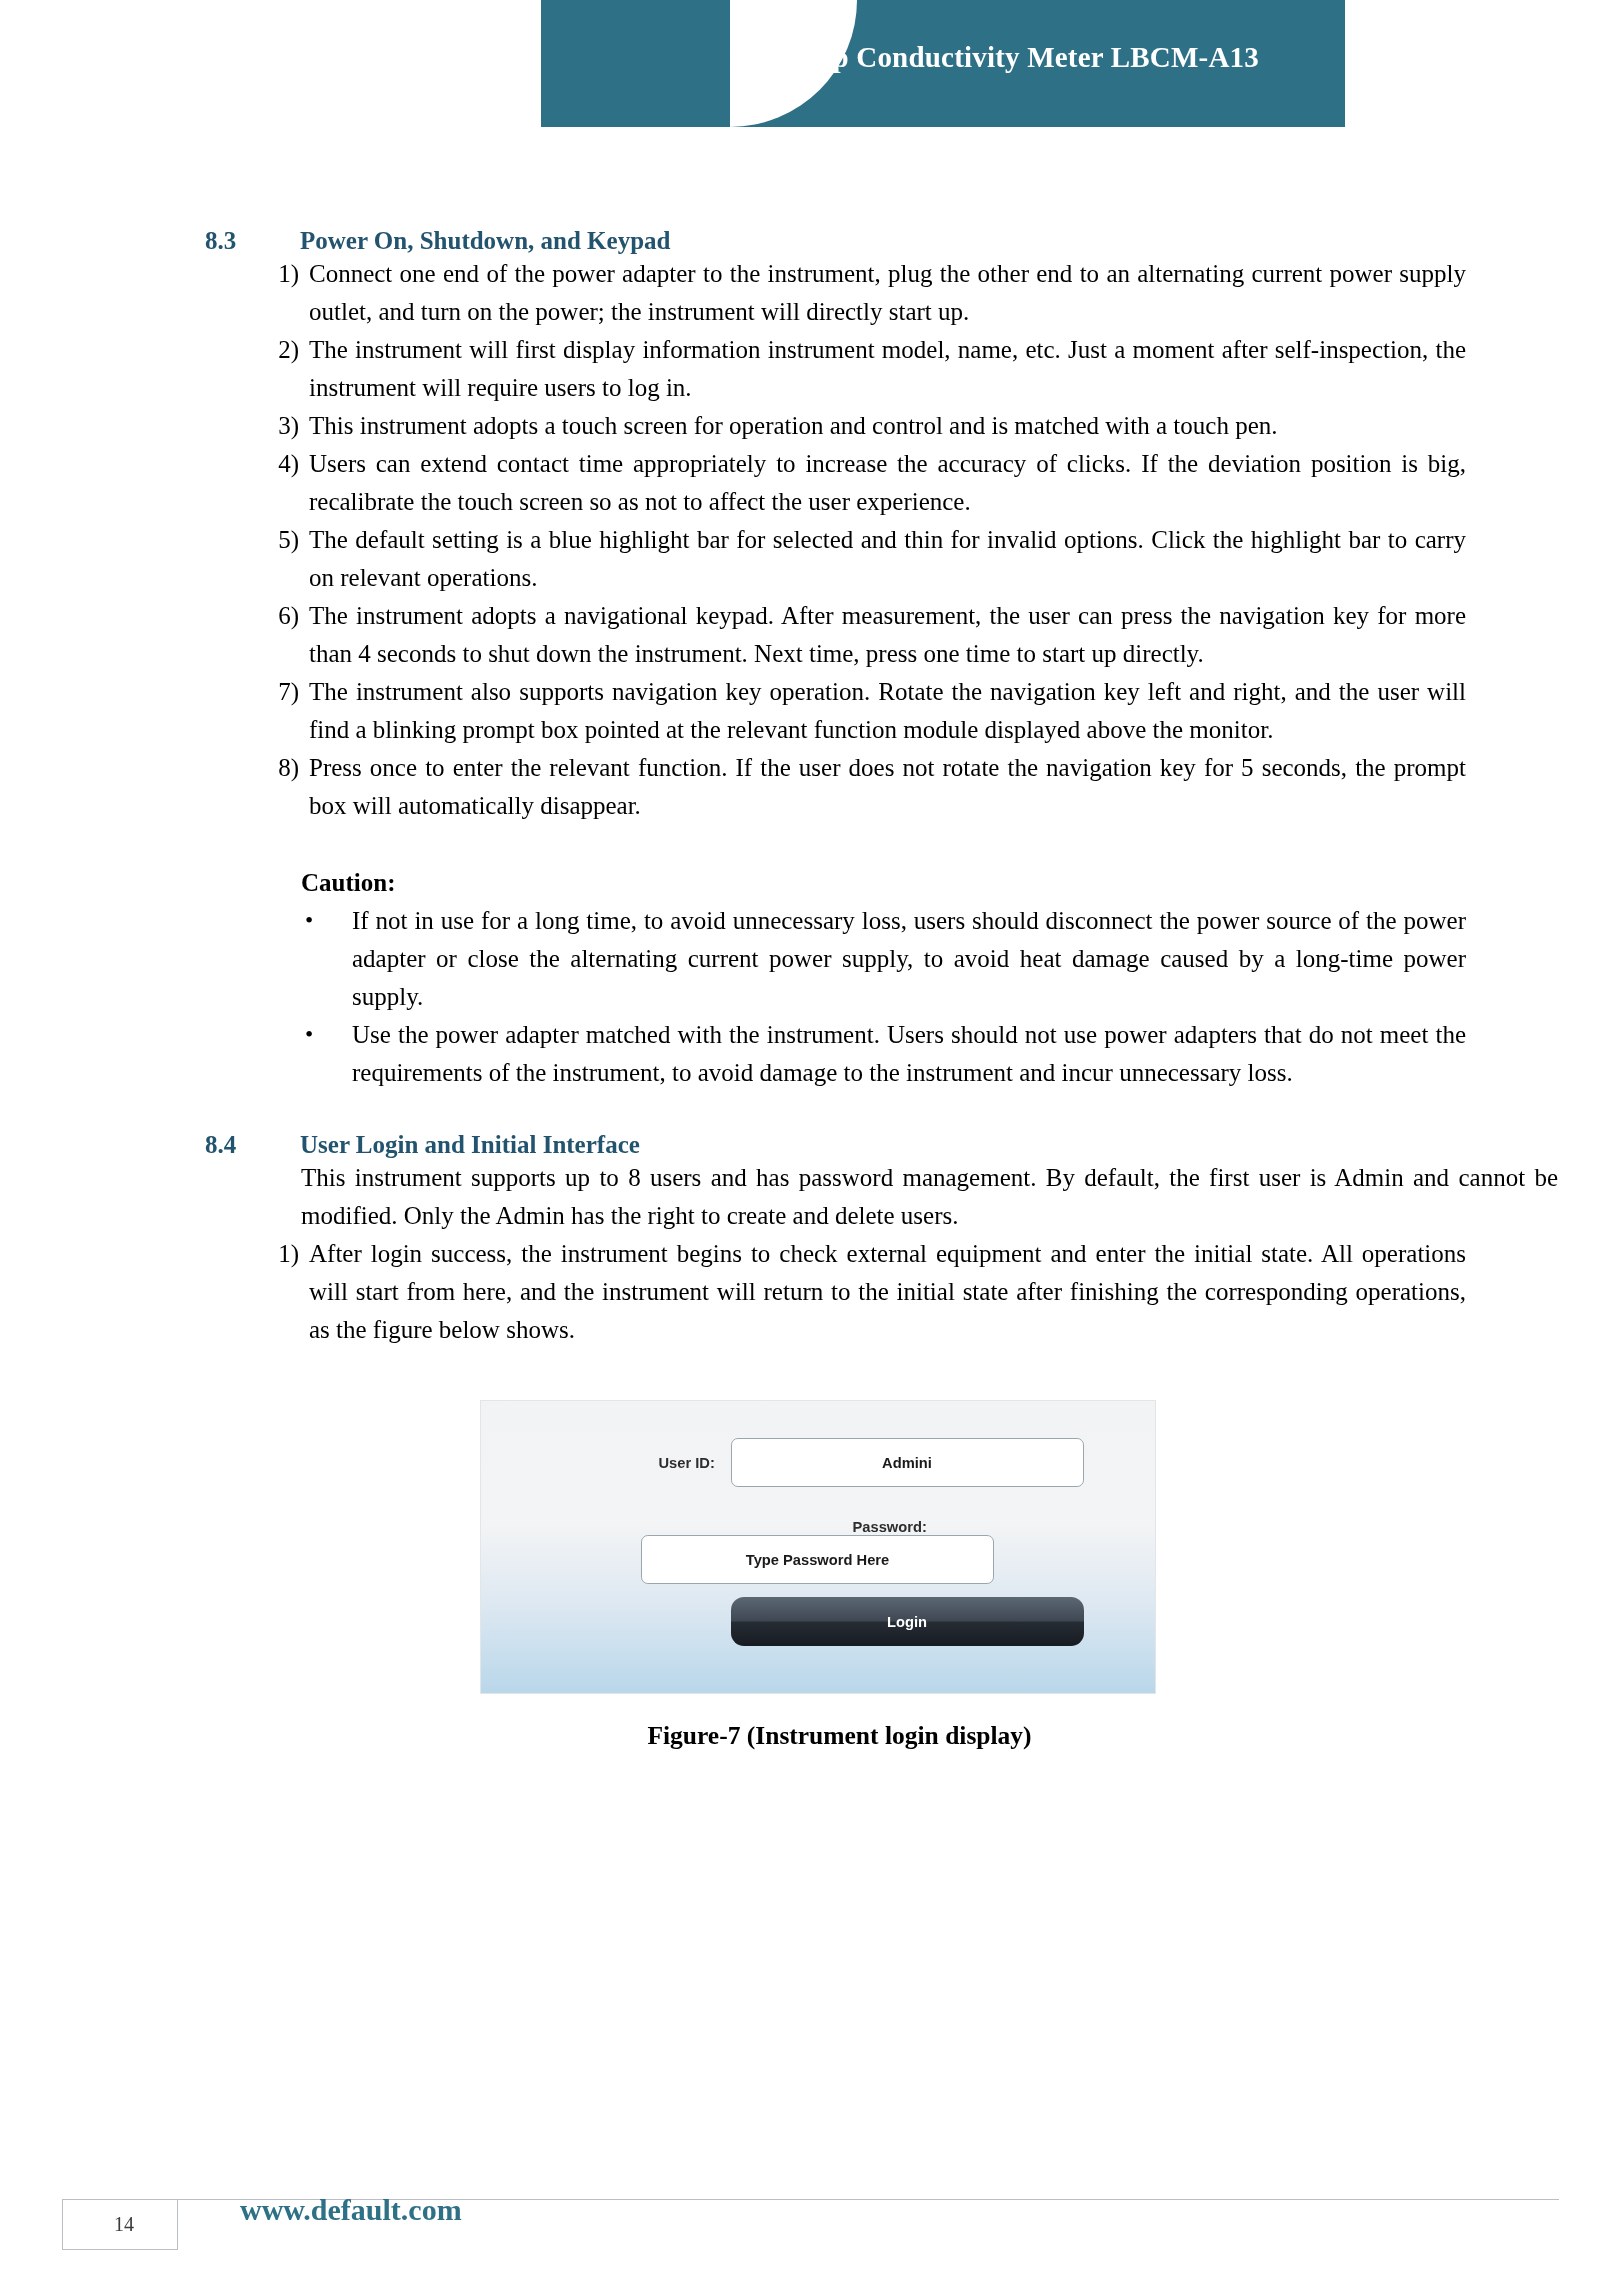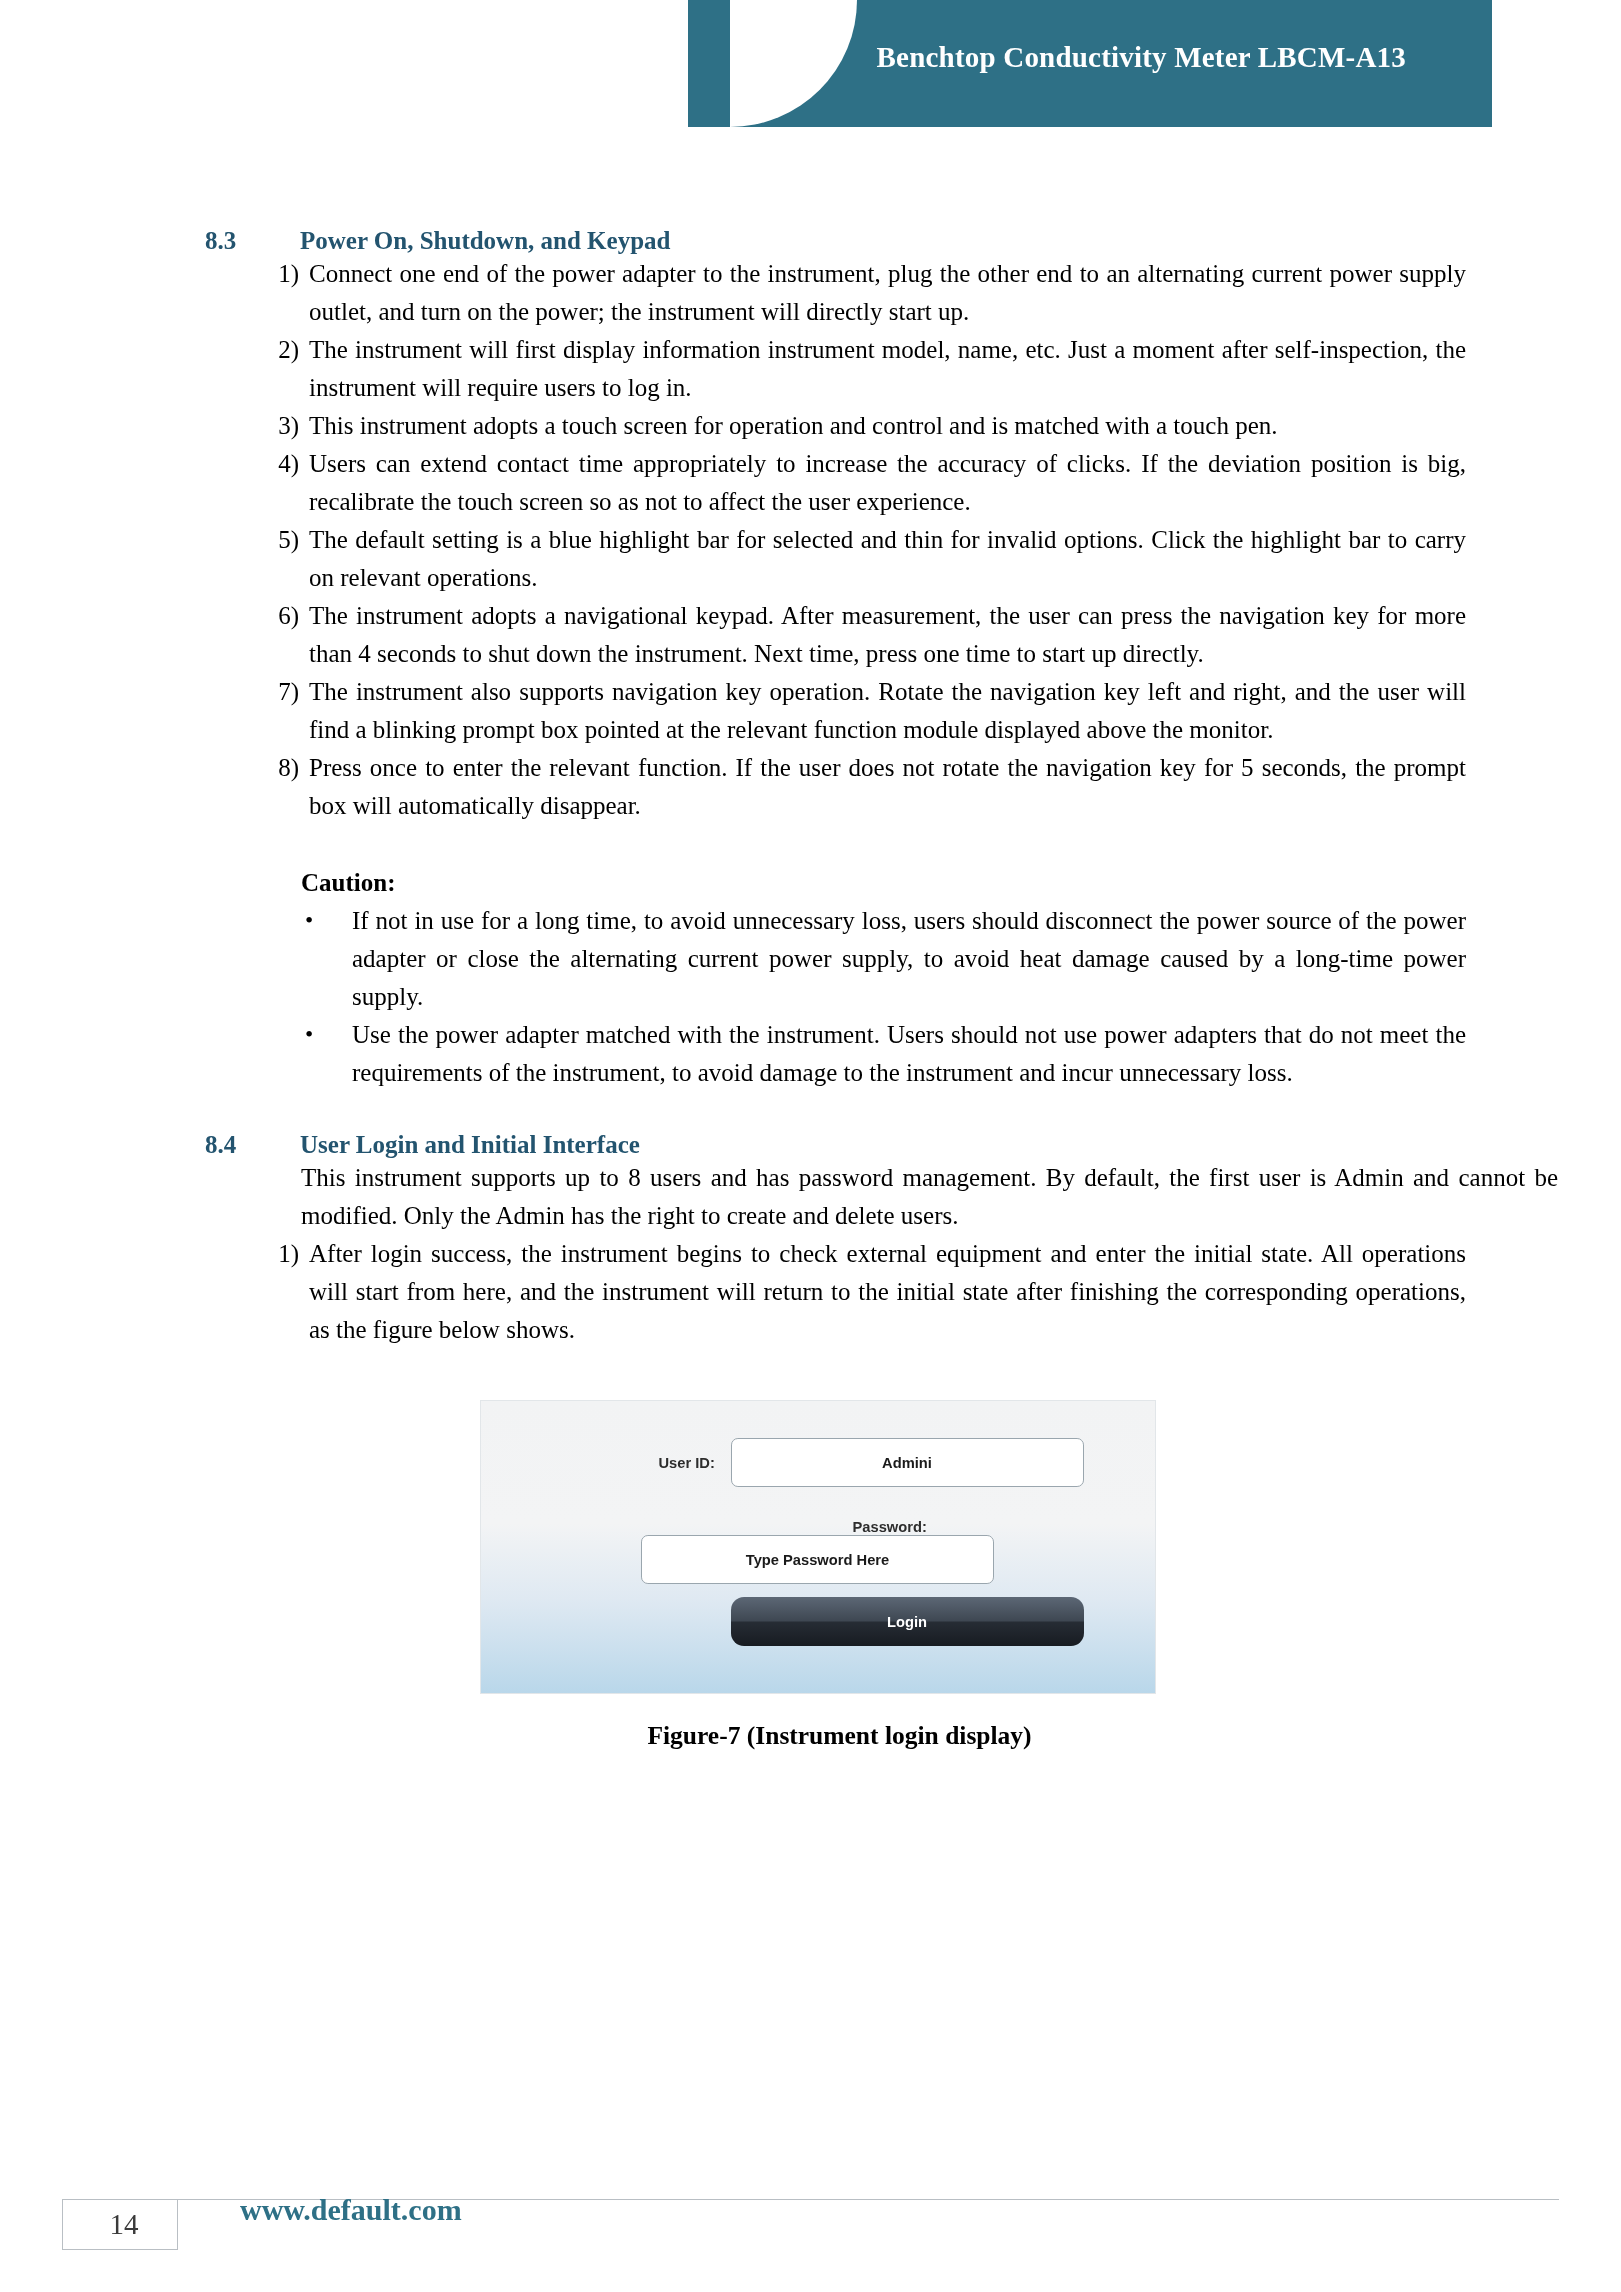--- a/index.html
+++ b/index.html
@@ -14,22 +14,23 @@
     color: #000000;
     position: relative;
     overflow: hidden;
   }
 
   
   .header {
     position: absolute;
     top: 0;
     left: 0;
-    width: 1492px;
+    width: 1333px;
     height: 127px;
+    padding-left: 12px;
   }
   .header-band {
     position: absolute;
     top: 0;
     right: 0;
     width: 804px;
     height: 127px;
     background: #2e7086;
   }
   .header-notch {
@@ -250,21 +251,21 @@
   .footer-pagenum {
     position: absolute;
     left: 62px;
     top: 41px;
     width: 124px;
     height: 51px;
     display: flex;
     align-items: center;
     justify-content: center;
     font-family: "Liberation Serif", serif;
-    font-size: 29px;
+    font-size: 20px;
     color: #3b3b3b;
   }
   .footer-url {
     position: absolute;
     left: 240px;
     top: 35px;
     font-family: "Liberation Serif", serif;
     font-weight: bold;
     font-size: 30px;
     color: #2e7086;

